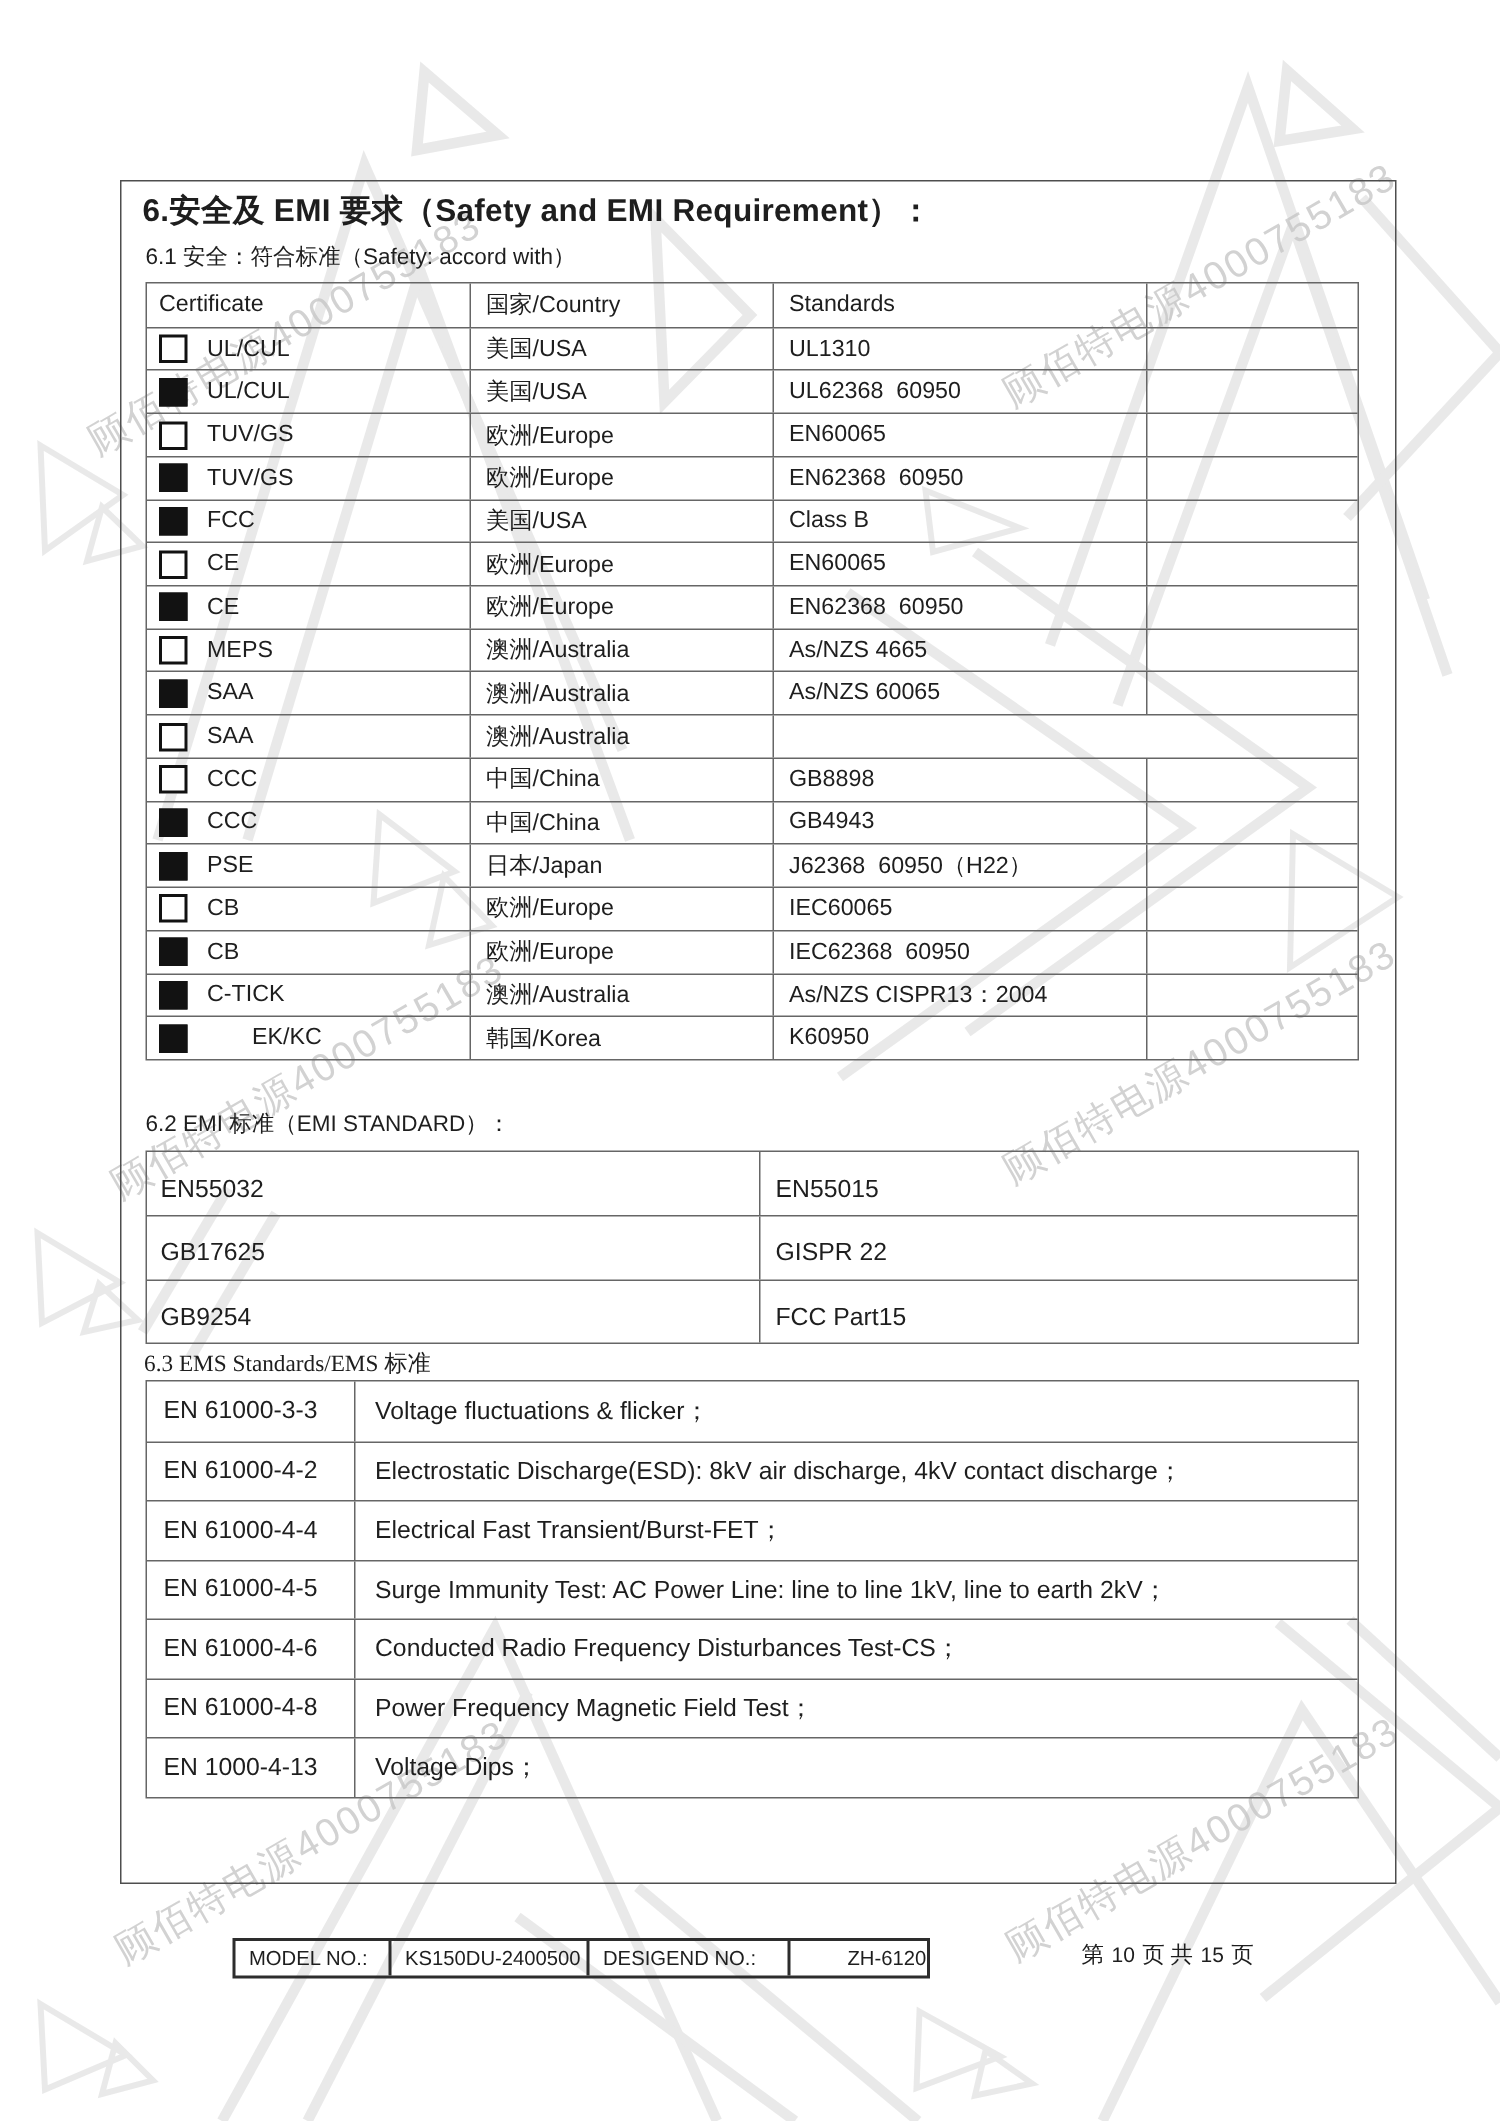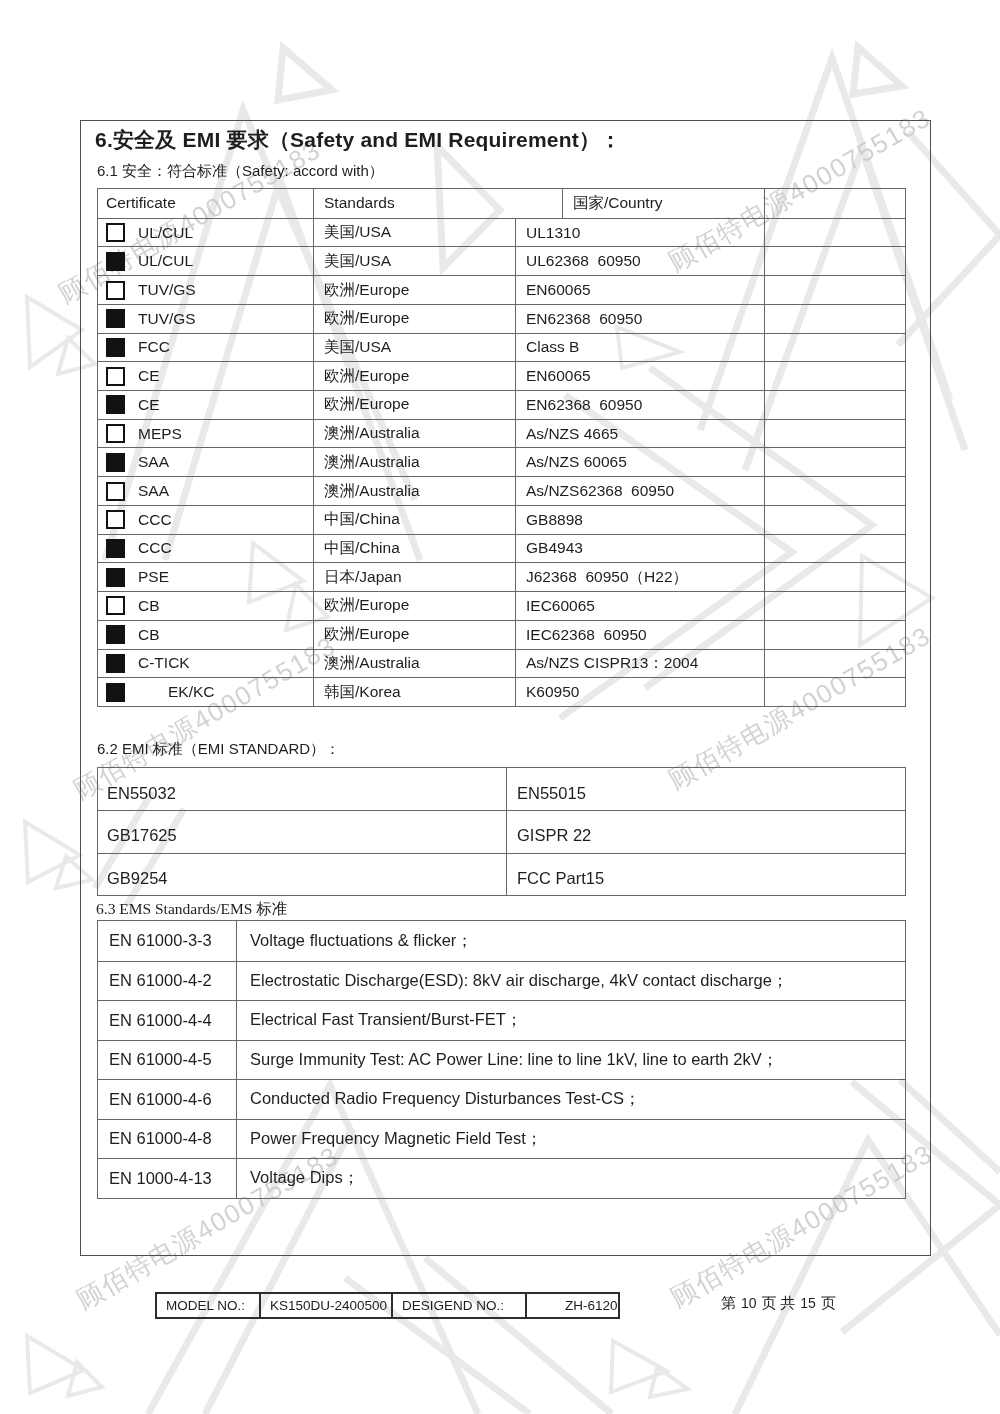--- a/index.html
+++ b/index.html
@@ -133,22 +133,22 @@
 <div class="wm-text" style="left:802px;top:1226px">顾佰特电源4000755183</div>
 
 <div class="border-box"></div>
 
 <h1 class="title">6.安全及 EMI 要求（Safety and EMI Requirement）：</h1>
 <div class="h61">6.1 安全：符合标准（Safety: accord with）</div>
 
 <div class="wtable t61">
   <div class="trow">
     <div class="cell c1">Certificate</div>
+    <div class="cell c2">国家/Country</div>
     <div class="cell c3">Standards</div>
-    <div class="cell c2">国家/Country</div>
     <div class="cell c4"></div>
   </div>
 <div class="trow">
       <div class="cell c1">
         <span class="checkbox"></span>
         <div class="cert-label" style="display: inline;">UL/CUL</div>
       </div>
       <div class="cell c2">美国/USA</div>
       <div class="cell c3">UL1310</div>
       <div class="cell c4"></div>
@@ -224,21 +224,20 @@
       <div class="cell c2">澳洲/Australia</div>
       <div class="cell c3">As/NZS 60065</div>
       <div class="cell c4"></div>
     </div>
     <div class="trow">
       <div class="cell c1">
         <span class="checkbox"></span>
         <div class="cert-label" style="display: inline;">SAA</div>
       </div>
       <div class="cell c2">澳洲/Australia</div>
-      <div class="cell c3">As/NZS62368  60950</div>
       <div class="cell c4"></div>
     </div>
     <div class="trow">
       <div class="cell c1">
         <span class="checkbox"></span>
         <div class="cert-label" style="display: inline;">CCC</div>
       </div>
       <div class="cell c2">中国/China</div>
       <div class="cell c3">GB8898</div>
       <div class="cell c4"></div>

